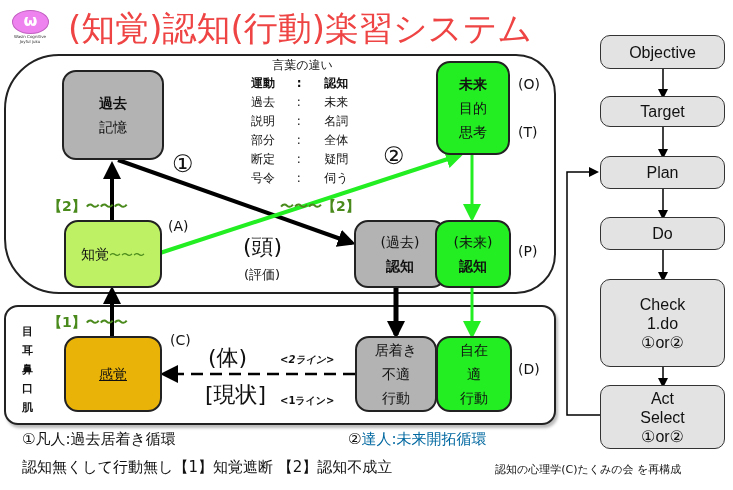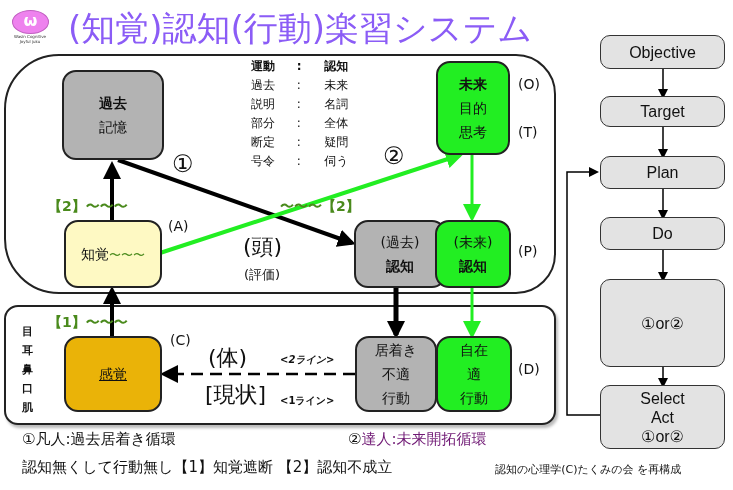--- a/index.html
+++ b/index.html
@@ -3,29 +3,29 @@
 <meta charset="utf-8">
 <style>
   html, body { margin: 0; padding: 0; background: #ffffff; }
   body { width: 733px; height: 490px; position: relative; overflow: hidden;
          font-family: "DejaVu Sans", "Liberation Sans", sans-serif; color: #111; }
   .abs { position: absolute; }
   .logo { left: 12px; top: 10px; width: 35px; height: 22px; background: #ee82ee;
           border-radius: 50%; border: 1px solid #c060c0; color: #fff; font-size: 16px;
           font-weight: bold; text-align: center; line-height: 20px; }
   .logo-sub { left: 6px; top: 34px; width: 48px; font-size: 4px; text-align: center; color: #333; line-height: 5px; }
-  .title { left: 68px; top: 6px; font-size: 34px; letter-spacing: 0px; white-space: nowrap; color: #8b5cf6; }
+  .title { left: 68px; top: 6px; font-size: 34px; letter-spacing: 0px; white-space: nowrap; color: #ef4444; }
   .panel { border: 2px solid #222; background: #fff; }
   .panel-top { left: 4px; top: 54px; width: 548px; height: 236px; border-radius: 55px 40px 40px 55px; }
   .panel-bottom { left: 4px; top: 305px; width: 548px; height: 116px; border-radius: 14px; box-shadow: 2px 3px 3px #bbb; }
   .box { border: 2px solid #222; border-radius: 14px; text-align: center; display: flex;
          flex-direction: column; justify-content: center; align-items: center; box-sizing: border-box; }
   .gray { background: #b3b3b3; }
   .green { background: #22ee22; }
-  .orange { background: #fef9c3; }
+  .orange { background: #bef264; }
   .yellow { background: #eab308; text-decoration: underline; }
   .box span { display: block; font-size: 14px; line-height: 24px; }
   .b { font-weight: bold; }
   .small { font-size: 13px; }
   .label { font-size: 14px; white-space: nowrap; }
   .glabel { color: #4a8a1c; font-weight: bold; font-size: 14px; white-space: nowrap; }
   .table-wrap { left: 215px; top: 57px; width: 155px; font-size: 12px; }
   .tbl-title { text-align: center; font-size: 12px; margin-left: 20px; }
   .tbl-row { display: flex; height: 19px; line-height: 19px; }
   .tbl-row .c1 { width: 60px; margin-left: 36px; }
@@ -48,20 +48,21 @@
   <div>Wasin Cognitive</div>
   <div>Joyful juku</div>
 </div>
 
 <div class="abs title">(知覚)認知(行動)楽習システム</div>
 
 <div class="abs panel panel-top"></div>
 <div class="abs panel panel-bottom"></div>
 
 <div class="abs table-wrap">
+  <div class="tbl-title">言葉の違い</div>
   <div class="tbl-row b">
       <span class="c1">運動</span>
       <span class="c2">:</span>
       <span class="c3">認知</span>
     </div>
   <div class="tbl-row">
       <span class="c1">過去</span>
       <span class="c2">:</span>
       <span class="c3">未来</span>
     </div>
@@ -186,36 +187,38 @@
   <span>行動</span>
 </div>
 <div class="abs box green" style="left:436px;top:336px;width:76px;height:76px;">
   <span>自在</span>
   <span>適</span>
   <span>行動</span>
 </div>
 <div class="abs label" style="left:518px;top:361px;">(D)</div>
 
 <div class="abs foot" style="left:22px;top:430px;">①凡人:過去居着き循環</div>
-<div class="abs foot" style="left:348px;top:430px;"><span>②</span><span style="color:#701a75">達人:未来開拓循環</span></div>
+<div class="abs foot" style="left:348px;top:430px;"><span>②</span><span style="color:#0369a1">達人:未来開拓循環</span></div>
 <div class="abs foot" style="left:22px;top:458px;">認知無くして行動無し【1】知覚遮断 【2】認知不成立</div>
 <div class="abs credit" style="left:495px;top:462px;">認知の心理学(C)たくみの会 を再構成</div>
 
 <div class="abs pdca" style="left:600px;top:35px;height:34px;">
     <span>Objective</span>
   </div>
 <div class="abs pdca" style="left:600px;top:96px;height:31px;">
     <span>Target</span>
   </div>
 <div class="abs pdca" style="left:600px;top:156px;height:33px;">
     <span>Plan</span>
   </div>
 <div class="abs pdca" style="left:600px;top:217px;height:33px;">
     <span>Do</span>
   </div>
 <div class="abs pdca" style="left:600px;top:279px;height:88px;">
+  <span>Check</span>
+  <span>1.do</span>
   <span>①or②</span>
 </div>
 <div class="abs pdca" style="left:600px;top:385px;height:64px;">
+  <span>Act</span>
   <span>Select</span>
-  <span>Act</span>
   <span>①or②</span>
 </div>
 
 </body></html>

